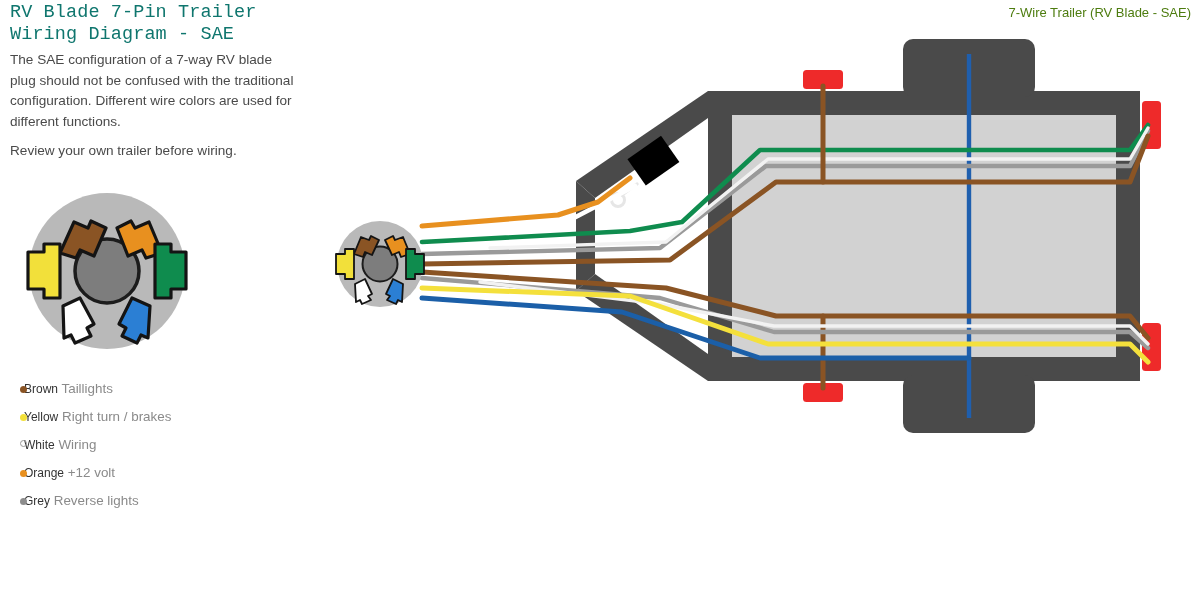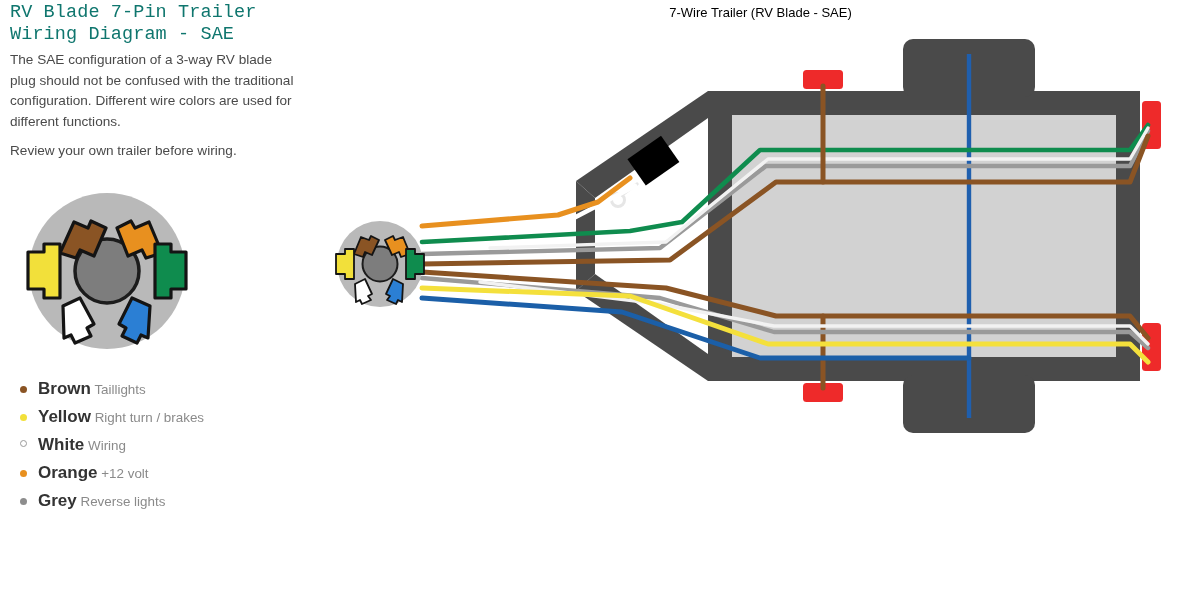--- a/index.html
+++ b/index.html
@@ -38,40 +38,40 @@
     font-size:13.4px;color:#7c7c7c;white-space:nowrap;
   }
   .legend-dot{
     position:absolute;left:4px;top:11px;width:7px;height:7px;border-radius:50%;
   }
   .legend-dot.hollow{
     background:transparent !important;border:1.3px solid #9a9a9a;
     width:5px;height:5px;top:9px;
   }
   .legend-name{
-    margin-left:22px;font-weight:bold;color:#333;font-size:17px;
+    margin-left:8px;font-weight:normal;color:#333;font-size:12px;
   }
   .legend-desc{color:#8a8a8a;text-align:center;}
 
   
   #trailer-figure{position:absolute;left:330px;top:0;width:861px;height:470px;}
   #trailer-caption{
-    position:absolute;left:0;top:5px;width:861px;text-align:center;
-    font-size:13px;color:#000000;
+    position:absolute;left:0;top:5px;width:861px;text-align:right;
+    font-size:13px;color:#4d7c0f;
   }
   #trailer-svg{position:absolute;left:0;top:26px;}
 </style>
 </head>
 <body>
 
 <div id="left-column">
 
   <div id="page-title">RV Blade 7-Pin Trailer Wiring Diagram - SAE</div>
 
-  <div id="intro-paragraph">The SAE configuration of a 3-way RV blade plug should not be confused with the traditional configuration. Different wire colors are used for different functions.</div>
+  <div id="intro-paragraph">The SAE configuration of a 7-way RV blade plug should not be confused with the traditional configuration. Different wire colors are used for different functions.</div>
 
   <div id="review-paragraph">Review your own trailer before wiring.</div>
 
   <div id="plug-diagram">
     <svg width="184" height="170" viewBox="0 0 184 170">
 
       <circle cx="89" cy="83" r="78" fill="#b9b9b9"></circle>
 
       <circle cx="89" cy="83" r="32" fill="#7d7d7d" stroke="#1c1c1c" stroke-width="3.5"></circle>
 

